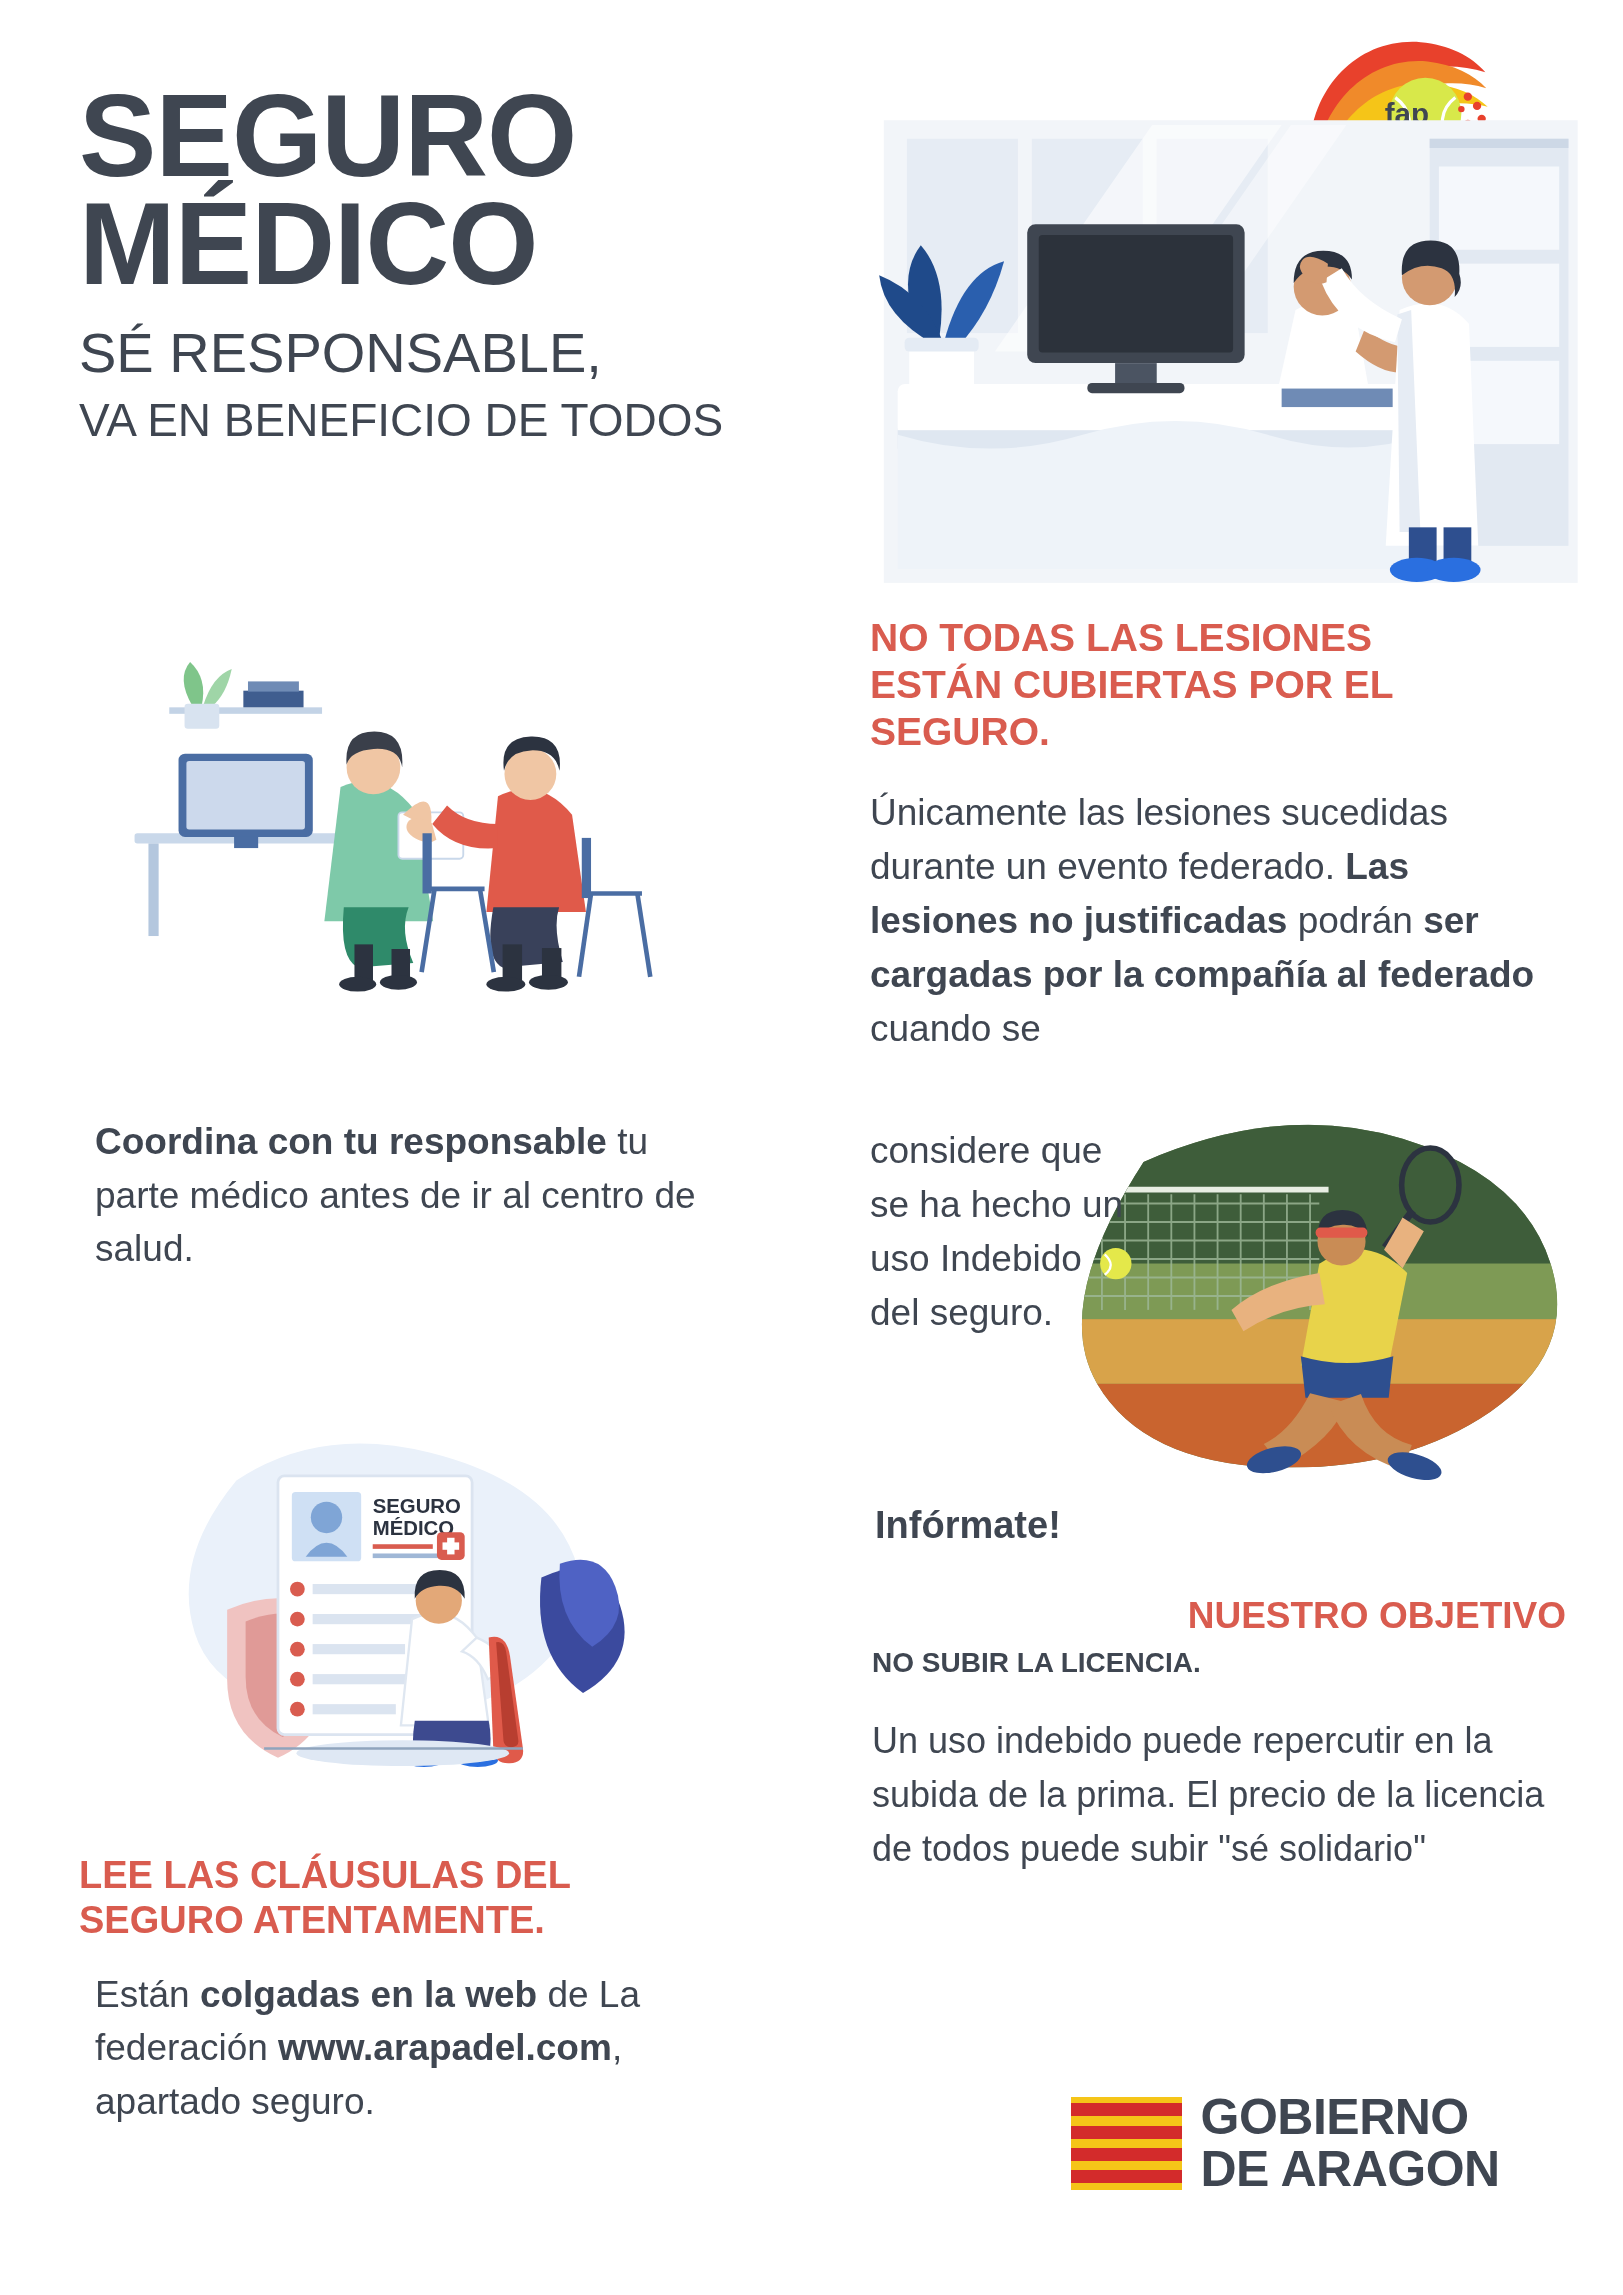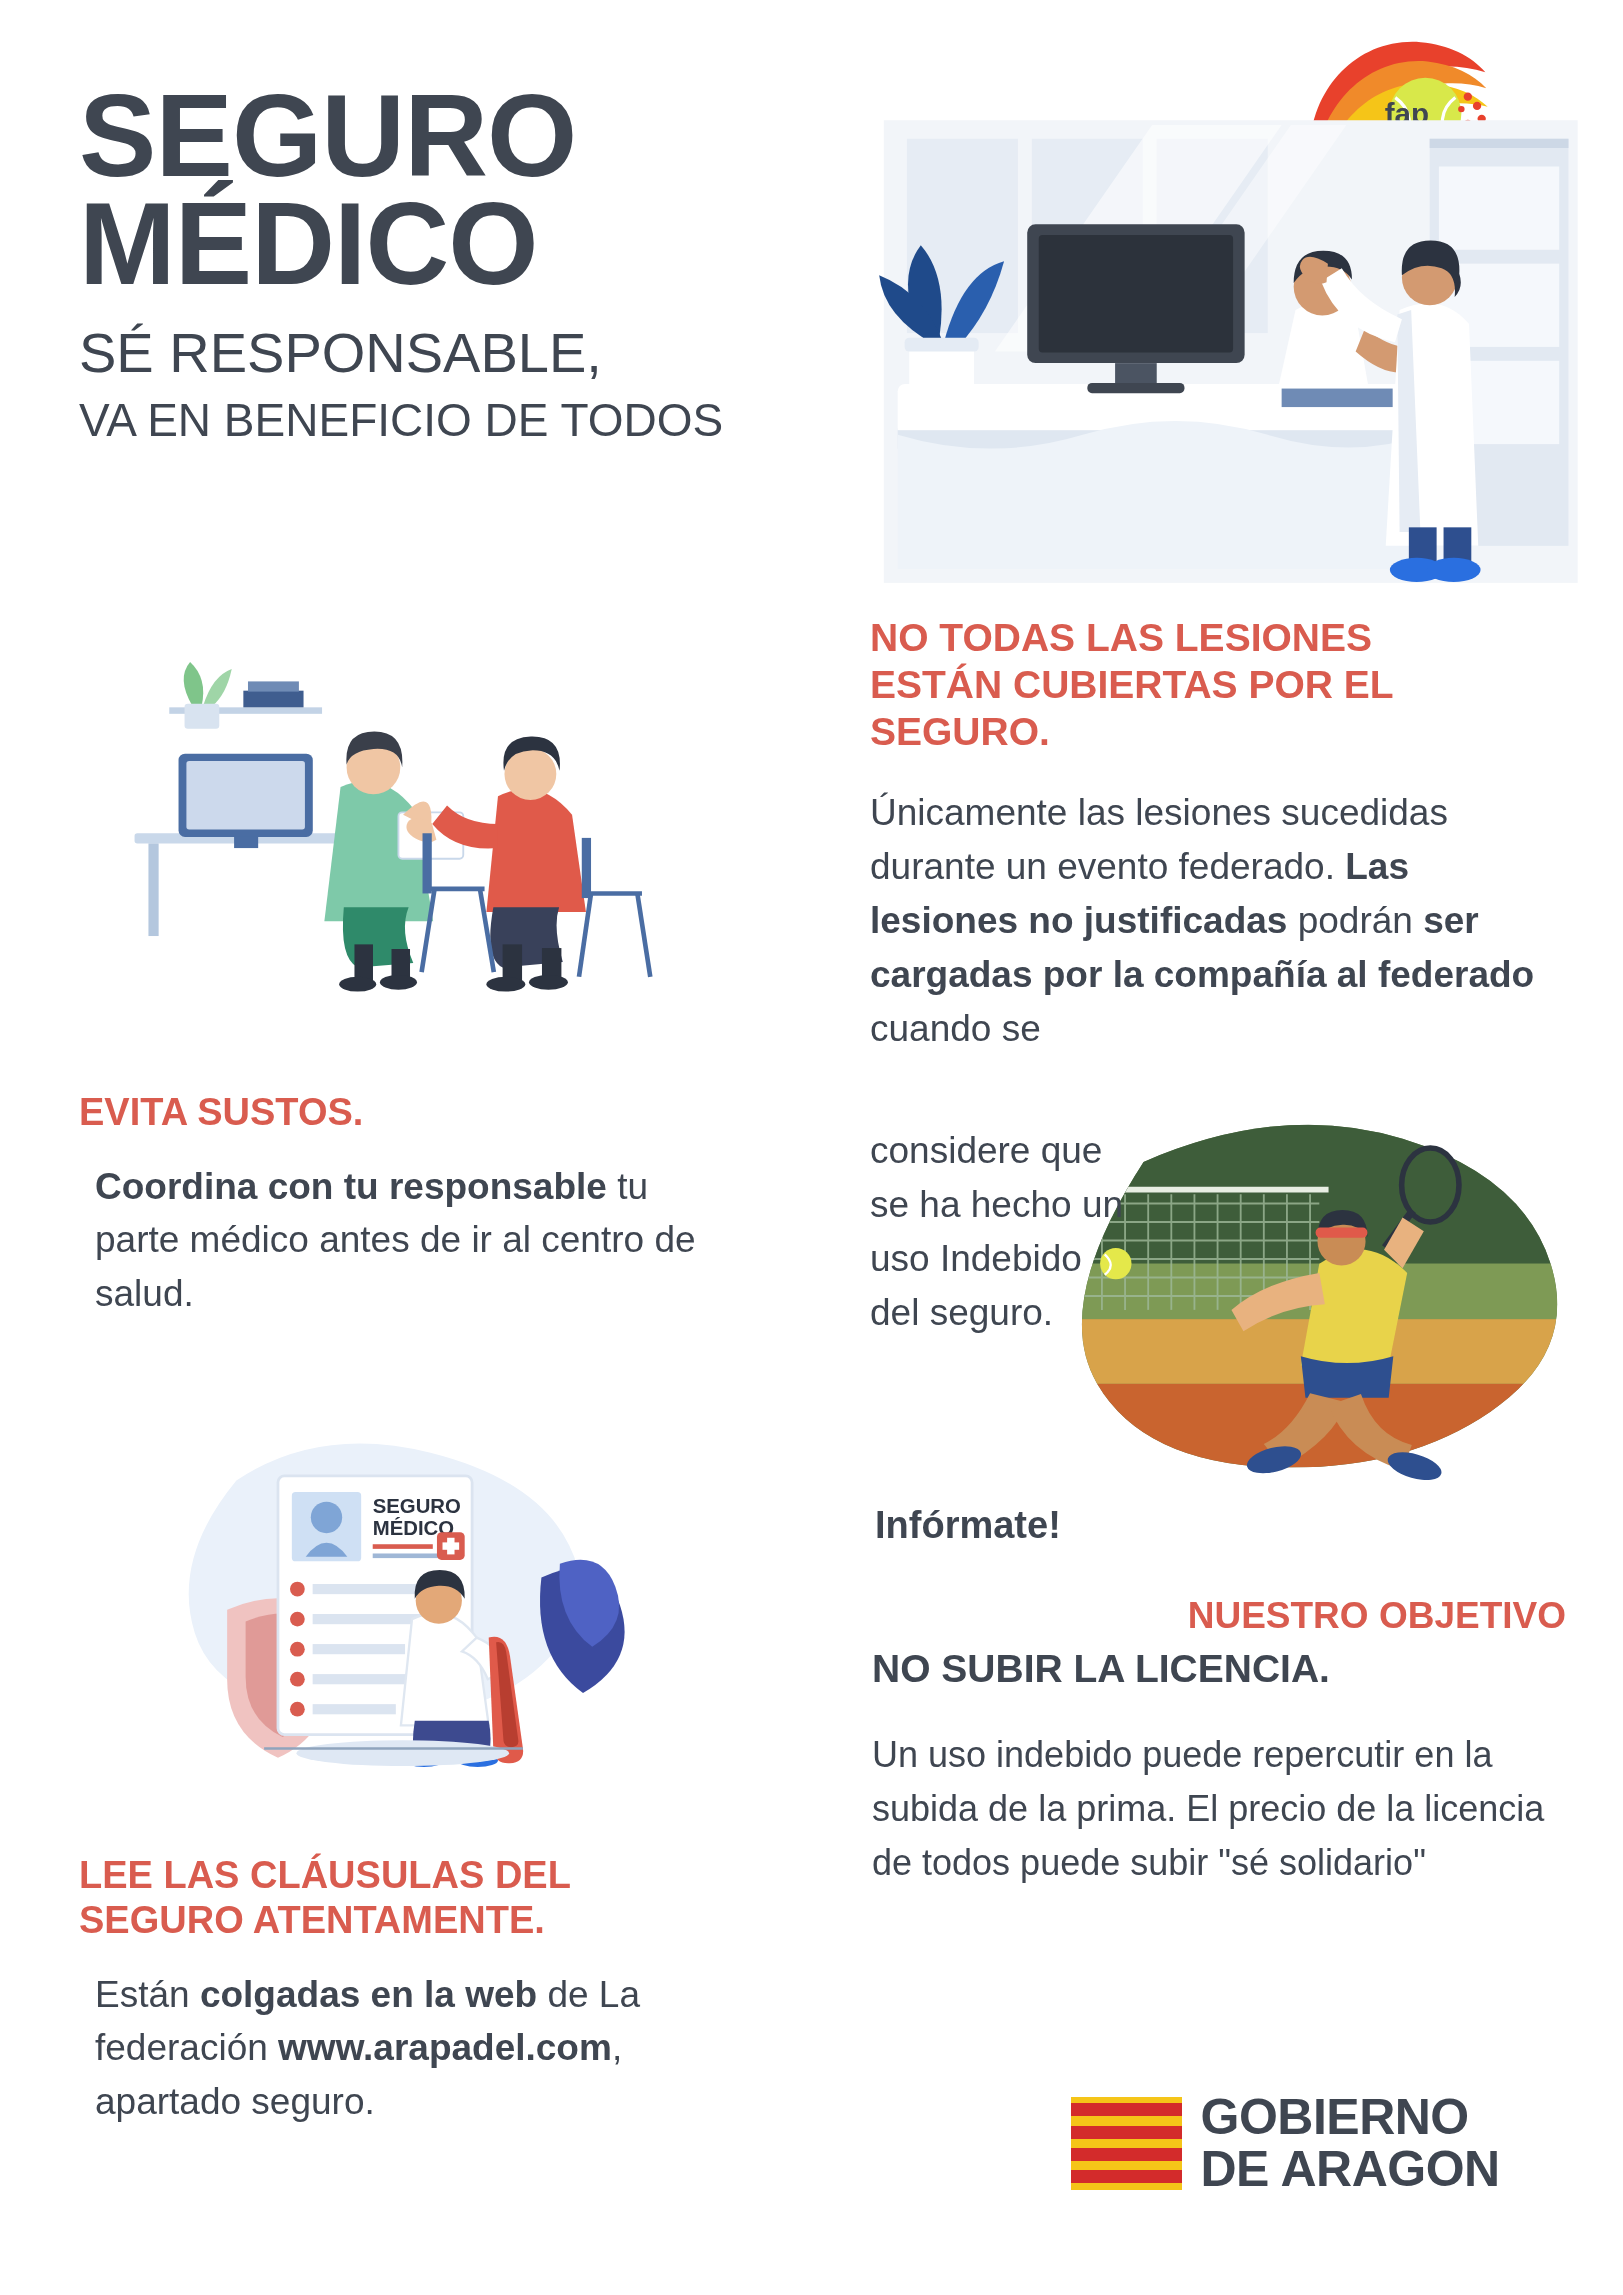--- a/index.html
+++ b/index.html
@@ -153,21 +153,21 @@
     color: #d95c4f;
     font-weight: bold;
     font-size: 37px;
     margin: 0;
     line-height: 1.2;
     text-align: right;
   }
   .objetivo-dark {
     color: #3f4651;
     font-weight: bold;
-    font-size: 39px;
+    font-size: 28px;
     margin: 7.4px 0 0 0;
     line-height: 1.2;
   }
   .objetivo-body {
     font-size: 36px;
     line-height: 1.5;
     color: #3f4651;
     margin: 35px 0 9px 0;
   }
 
@@ -378,21 +378,20 @@
         <path d="M1096 530 h 120"></path>
         <path d="M1106 530 l -26 180"></path>
         <path d="M1206 530 l 28 180"></path>
       </g>
       <rect x="742" y="400" width="20" height="130" fill="#4a6da3"></rect>
       <rect x="1086" y="410" width="20" height="130" fill="#4a6da3"></rect>
     </svg>
   </div>
 
   <div class="left-block-1">
-    <div class="heading-red">EVITA SUSTOS.</div>
     <p class="body-text"><b>Coordina con tu responsable</b><span> tu parte médico antes de ir al centro de salud.</span></p>
   </div>
 
   <div class="illus-card">
     <svg viewBox="0 0 1120 740" width="518" height="342">
       <path d="M180 120 q 180 -120 420 -60 q 230 58 300 200 q 70 140 -60 260 q -140 130 -420 110 q -280 -20 -330 -180 q -50 -160 90 -330z" fill="#eaf1fa"></path>
 
       <path d="M840 330 q 130 -60 170 60 q 40 120 -80 190 q -110 -80 -90 -250z" fill="#3b4a9e"></path>
       <path d="M880 300 q 90 -30 120 50 q 30 80 -50 130 q -80 -60 -70 -180z" fill="#4f62c4"></path>
 

